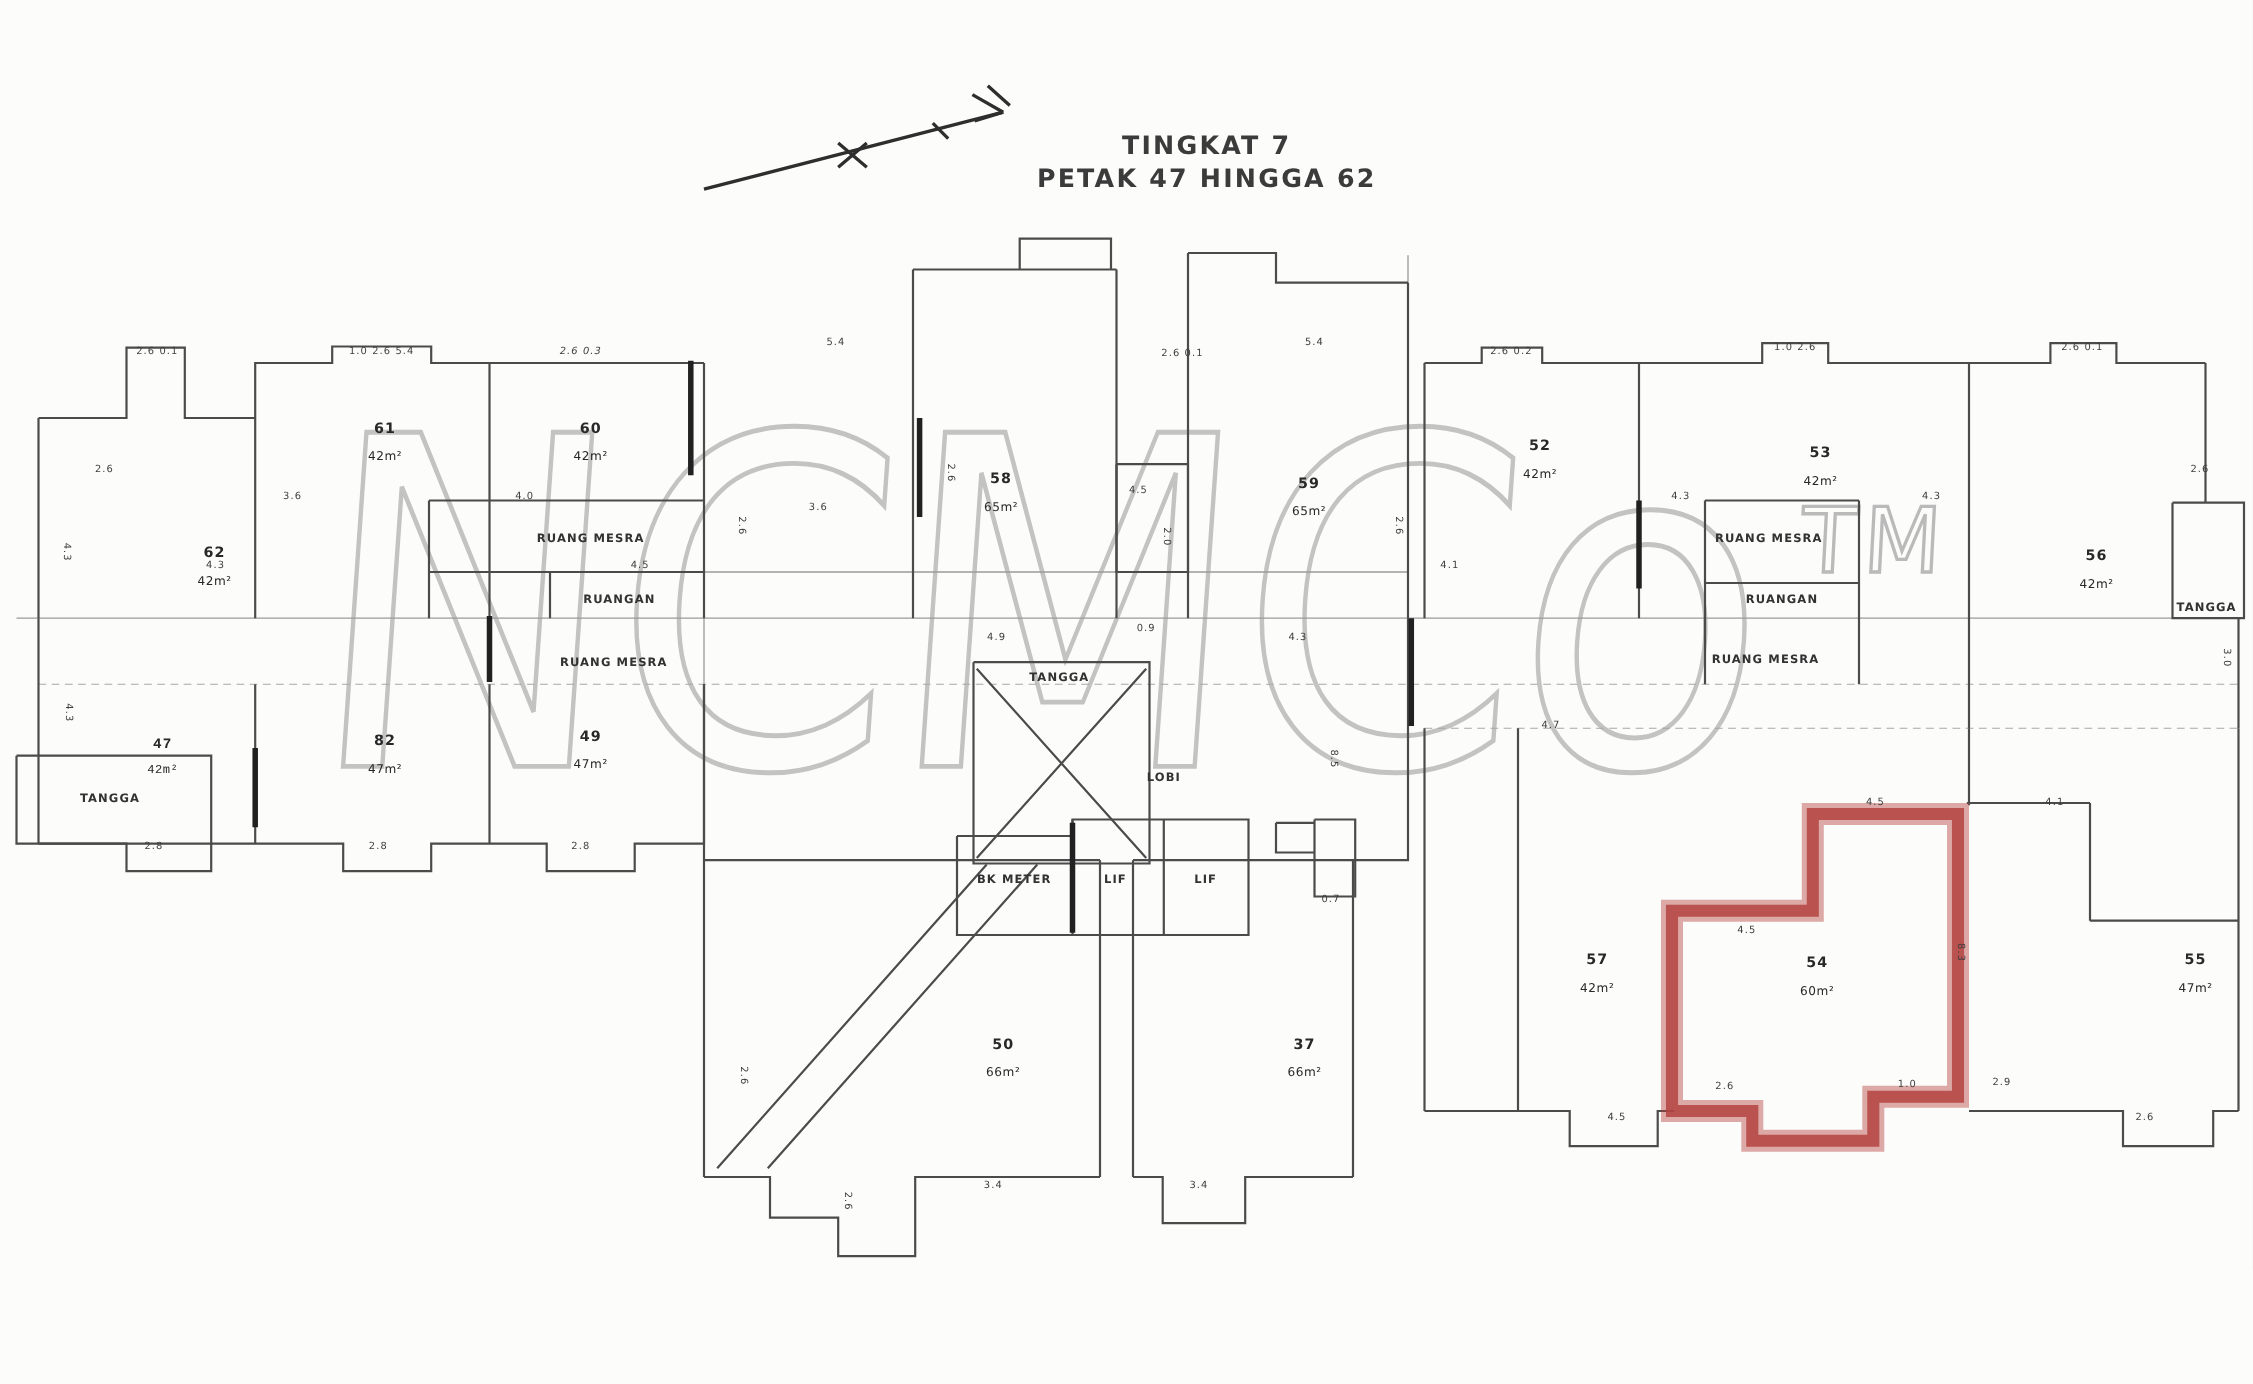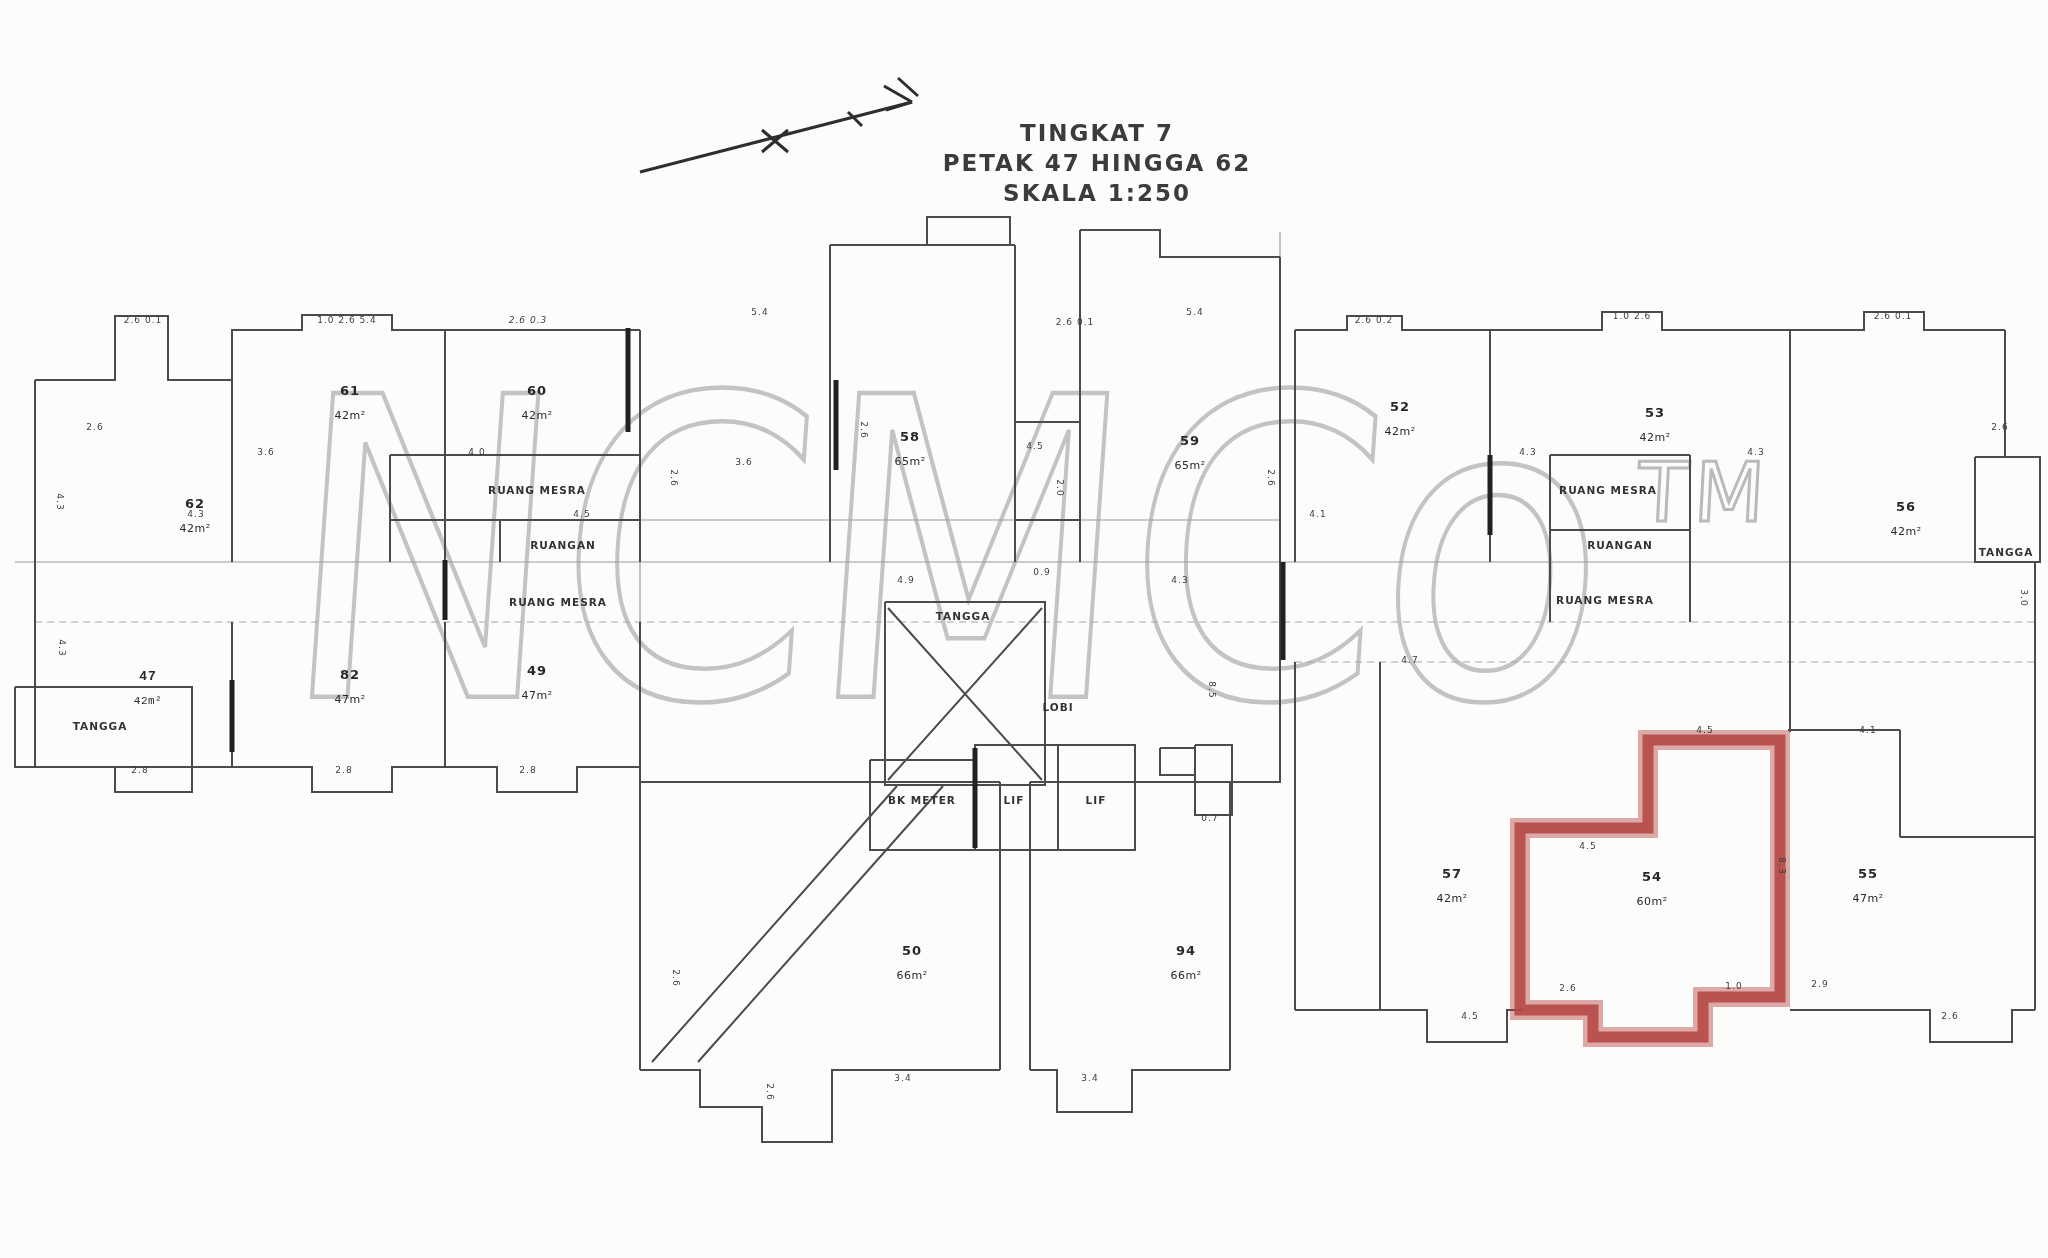--- a/index.html
+++ b/index.html
@@ -151,21 +151,21 @@
         </div>
         <div class="unit-label" style="left: 1190px; top: 452px;">
           <span class="unit-no">59</span>
           <span class="unit-area">65m²</span>
         </div>
         <div class="unit-label" style="left: 912px; top: 962px;">
           <span class="unit-no">50</span>
           <span class="unit-area">66m²</span>
         </div>
         <div class="unit-label" style="left: 1186px; top: 962px;">
-          <span class="unit-no">94</span>
+          <span class="unit-no">37</span>
           <span class="unit-area">66m²</span>
         </div>
         <div class="unit-label" style="left: 1400px; top: 418px;">
           <span class="unit-no">52</span>
           <span class="unit-area">42m²</span>
         </div>
         <div class="unit-label" style="left: 1655px; top: 424px;">
           <span class="unit-no">53</span>
           <span class="unit-area">42m²</span>
         </div>
@@ -174,21 +174,21 @@
           <span class="unit-area">42m²</span>
         </div>
         <div class="unit-label" style="left: 1452px; top: 885px;">
           <span class="unit-no">57</span>
           <span class="unit-area">42m²</span>
         </div>
         <div class="unit-label" style="left: 1652px; top: 888px;">
           <span class="unit-no">54</span>
           <span class="unit-area">60m²</span>
         </div>
-        <div class="unit-label" style="left: 1868px; top: 885px;">
+        <div class="unit-label" style="left: 1996px; top: 885px;">
           <span class="unit-no">55</span>
           <span class="unit-area">47m²</span>
         </div>
         <div class="room-label" style="left: 100px; top: 726px;">TANGGA</div>
         <div class="room-label" style="left: 537px; top: 490px;">RUANG MESRA</div>
         <div class="room-label" style="left: 563px; top: 545px;">RUANGAN</div>
         <div class="room-label" style="left: 558px; top: 602px;">RUANG MESRA</div>
         <div class="room-label" style="left: 963px; top: 616px;">TANGGA</div>
         <div class="room-label" style="left: 1058px; top: 707px;">LOBI</div>
         <div class="room-label" style="left: 922px; top: 800px;">BK METER</div>
@@ -245,16 +245,15 @@
         <div class="dim-label rot" style="left: 1782px; top: 866px;">8.3</div>
         <div class="dim-label" style="left: 1705px; top: 730px;">4.5</div>
         <div class="dim-label" style="left: 1868px; top: 730px;">4.1</div>
         <div class="dim-label" style="left: 1470px; top: 1016px;">4.5</div>
         <div class="dim-label" style="left: 1950px; top: 1016px;">2.6</div>
       </div>
 
     <div class="titleblock">
       <div>TINGKAT 7</div>
       <div>PETAK 47 HINGGA 62</div>
-      <div>SKALA 1:250</div>
     </div>
   </div>
 </div>
 
 </body></html>

